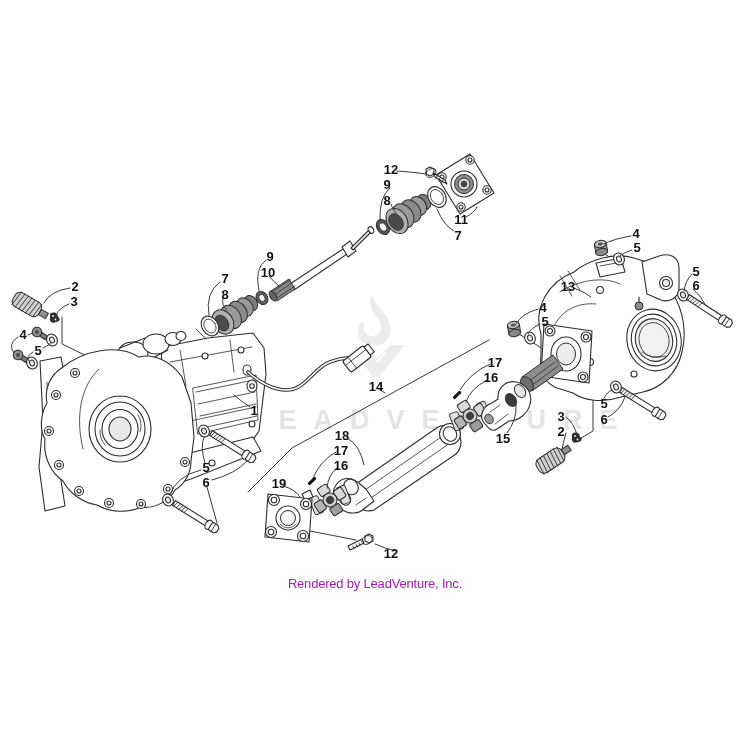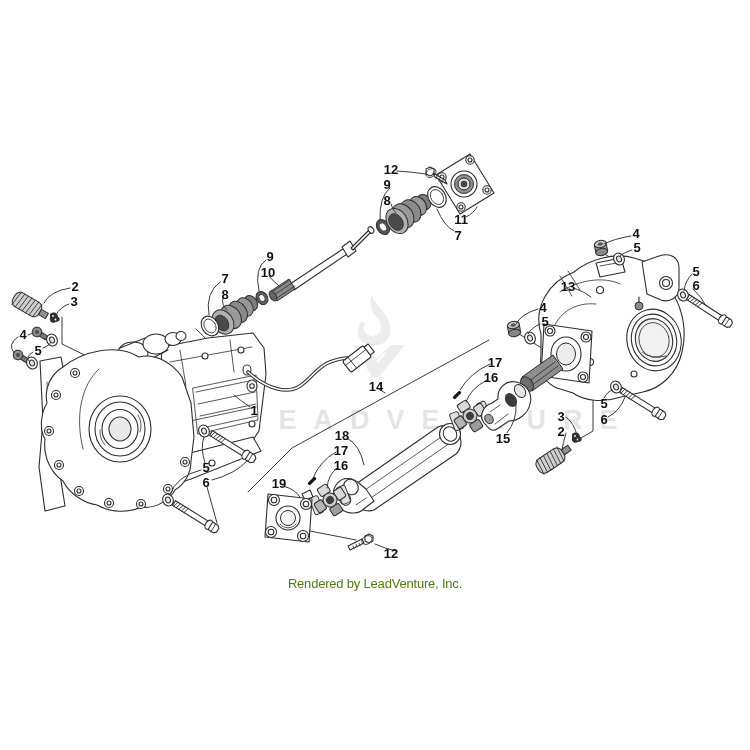--- a/index.html
+++ b/index.html
@@ -7,21 +7,21 @@
         font-family:"Liberation Sans",sans-serif;}
   .page svg{position:absolute;left:0;top:0;}
   .ln{fill:none;stroke:#2d2d2d;stroke-width:1.1;stroke-linecap:round;stroke-linejoin:round;}
   .fw{fill:#ffffff;stroke:#2d2d2d;stroke-width:1.1;stroke-linejoin:round;}
   .ldr{fill:none;stroke:#3a3a3a;stroke-width:1;stroke-linecap:round;stroke-linejoin:round;}
   .thin{stroke-width:0.8;}
   text.callout{font:bold 13px "Liberation Sans",sans-serif;fill:#111;
                text-anchor:middle;dominant-baseline:central;}
   text.wmark{font:bold 27px "Liberation Sans",sans-serif;letter-spacing:17px;}
   .footer{position:absolute;left:0;right:0;top:576px;text-align:center;
-          font-size:13px;color:#4d7c0f;letter-spacing:-0.2px;}
+          font-size:13px;color:#a21caf;letter-spacing:-0.2px;}
 </style>
 </head>
 <body>
 
 <div class="page">
 <svg width="750" height="750" viewBox="0 0 750 750">
 
   <defs>
     <g id="washer">
       <ellipse rx="5.2" ry="6.2" class="fw"></ellipse>

